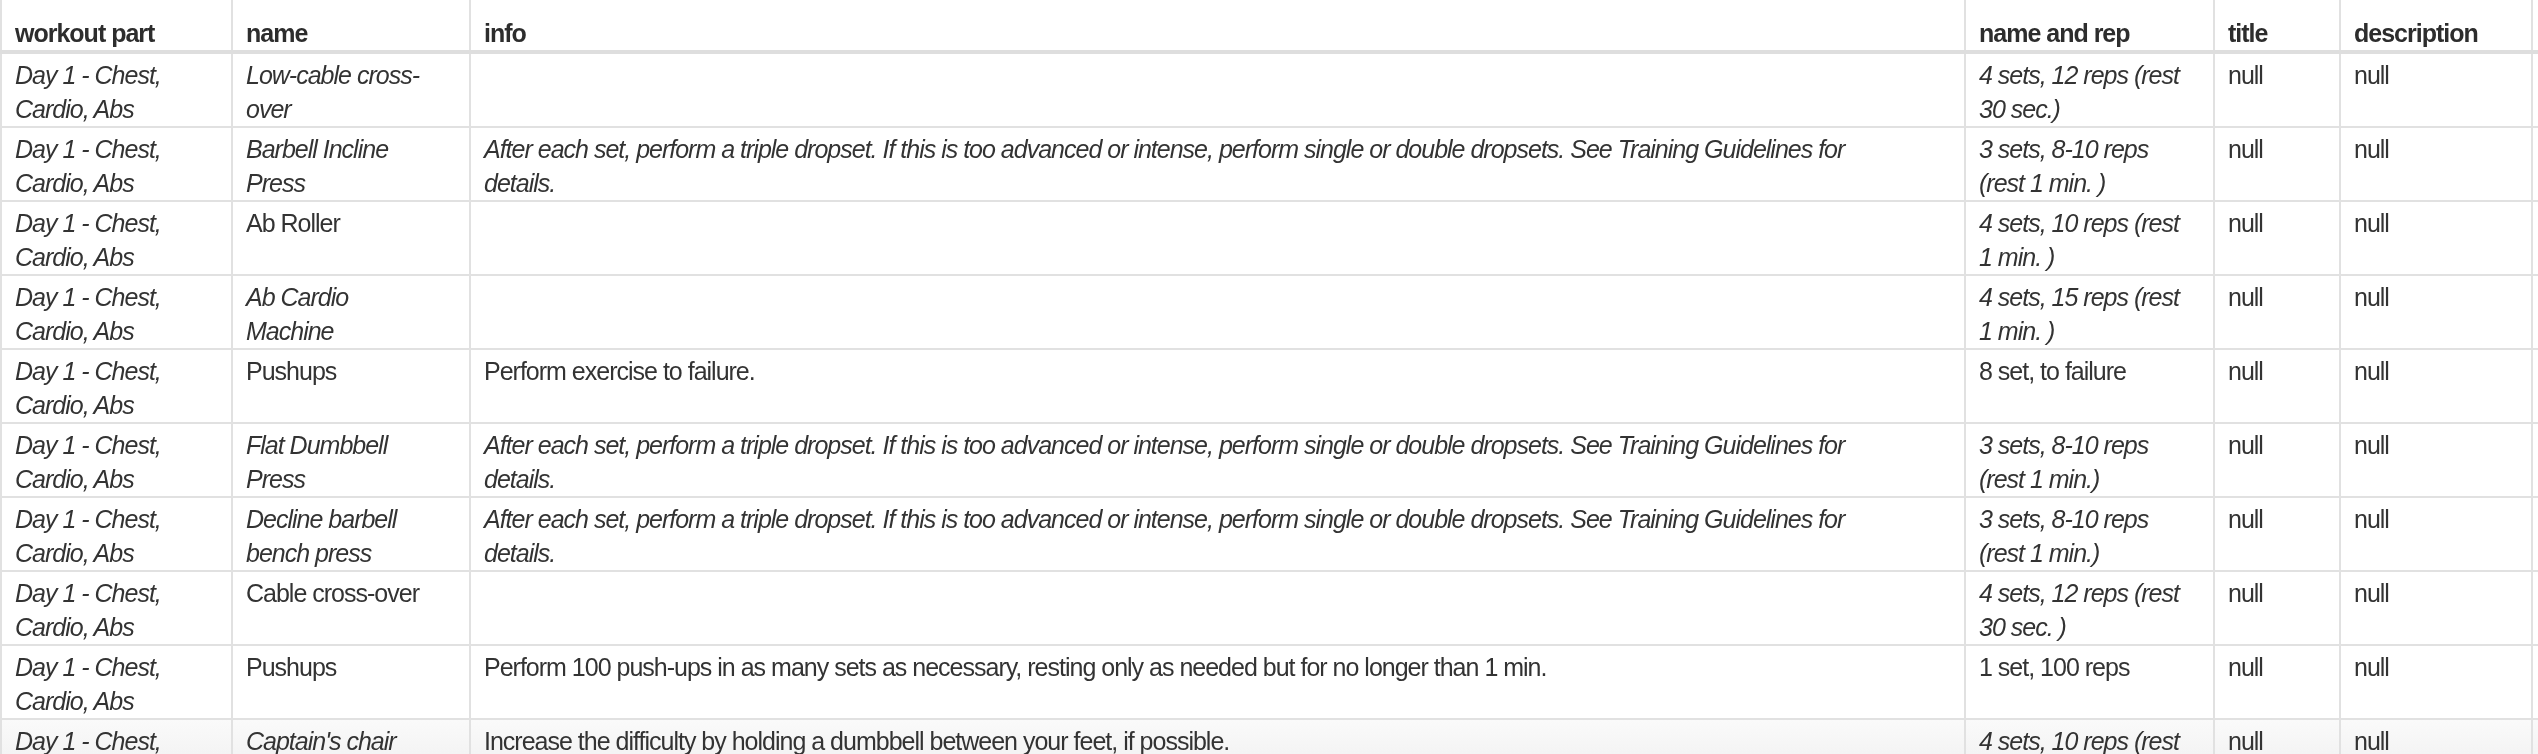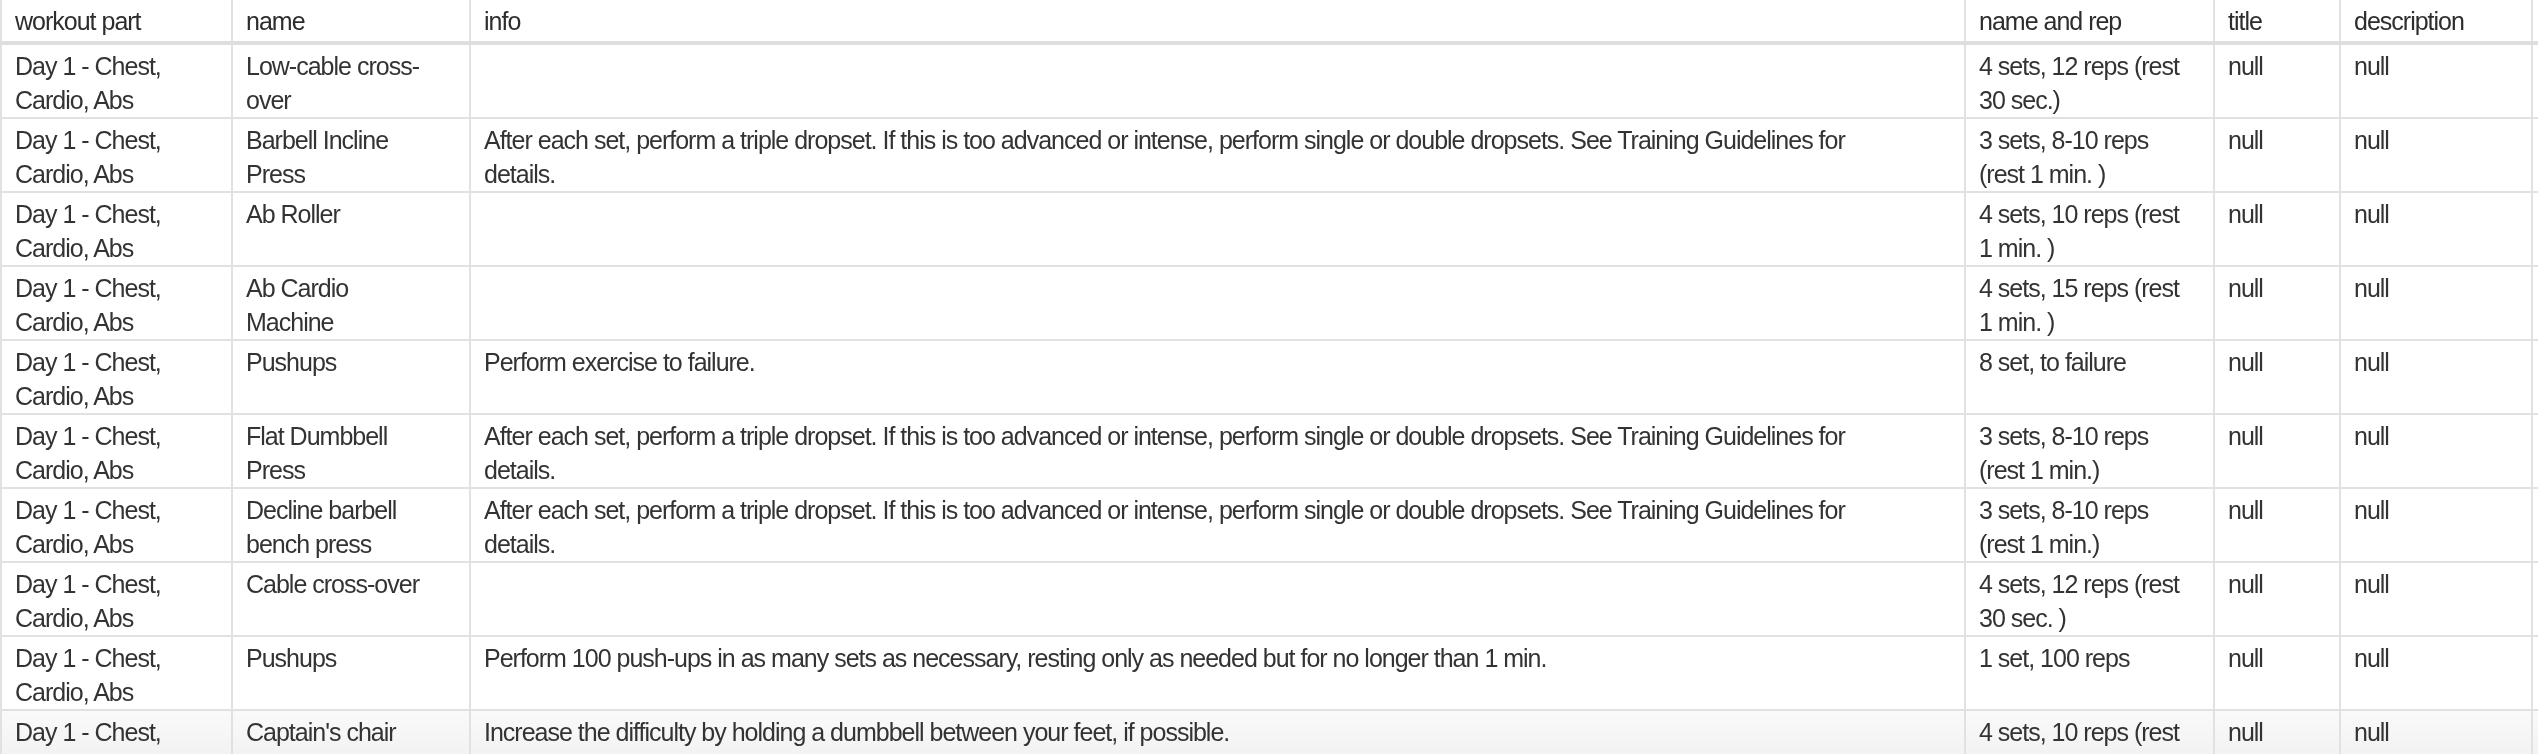--- a/index.html
+++ b/index.html
@@ -27,29 +27,29 @@
     text-align: left;
     padding: 4px 10px 0 13px;
     font-size: 25px;
     line-height: 34px;
     letter-spacing: -1px;
     color: #333333;
     overflow: hidden;
   }
   th {
     height: 43px;
-    font-weight: normal;
+    font-weight: bold;
     color: #2d2d2d;
     border-bottom: 4px solid #dedede;
-    padding-top: 4px;
+    padding-top: 16px;
     white-space: nowrap;
   }
   td { height: 74px; background: #ffffff; }
   tr.row-cut td { background: linear-gradient(#fafafa, #ededed); }
-  .line { white-space: nowrap; }
+  .line { white-space: nowrap; font-style: italic; }
 </style>
 </head>
 <body>
 
 <div class="viewport">
   <table class="data-table">
     <colgroup>
       <col style="width:231px">
       <col style="width:238px">
       <col style="width:1495px">

